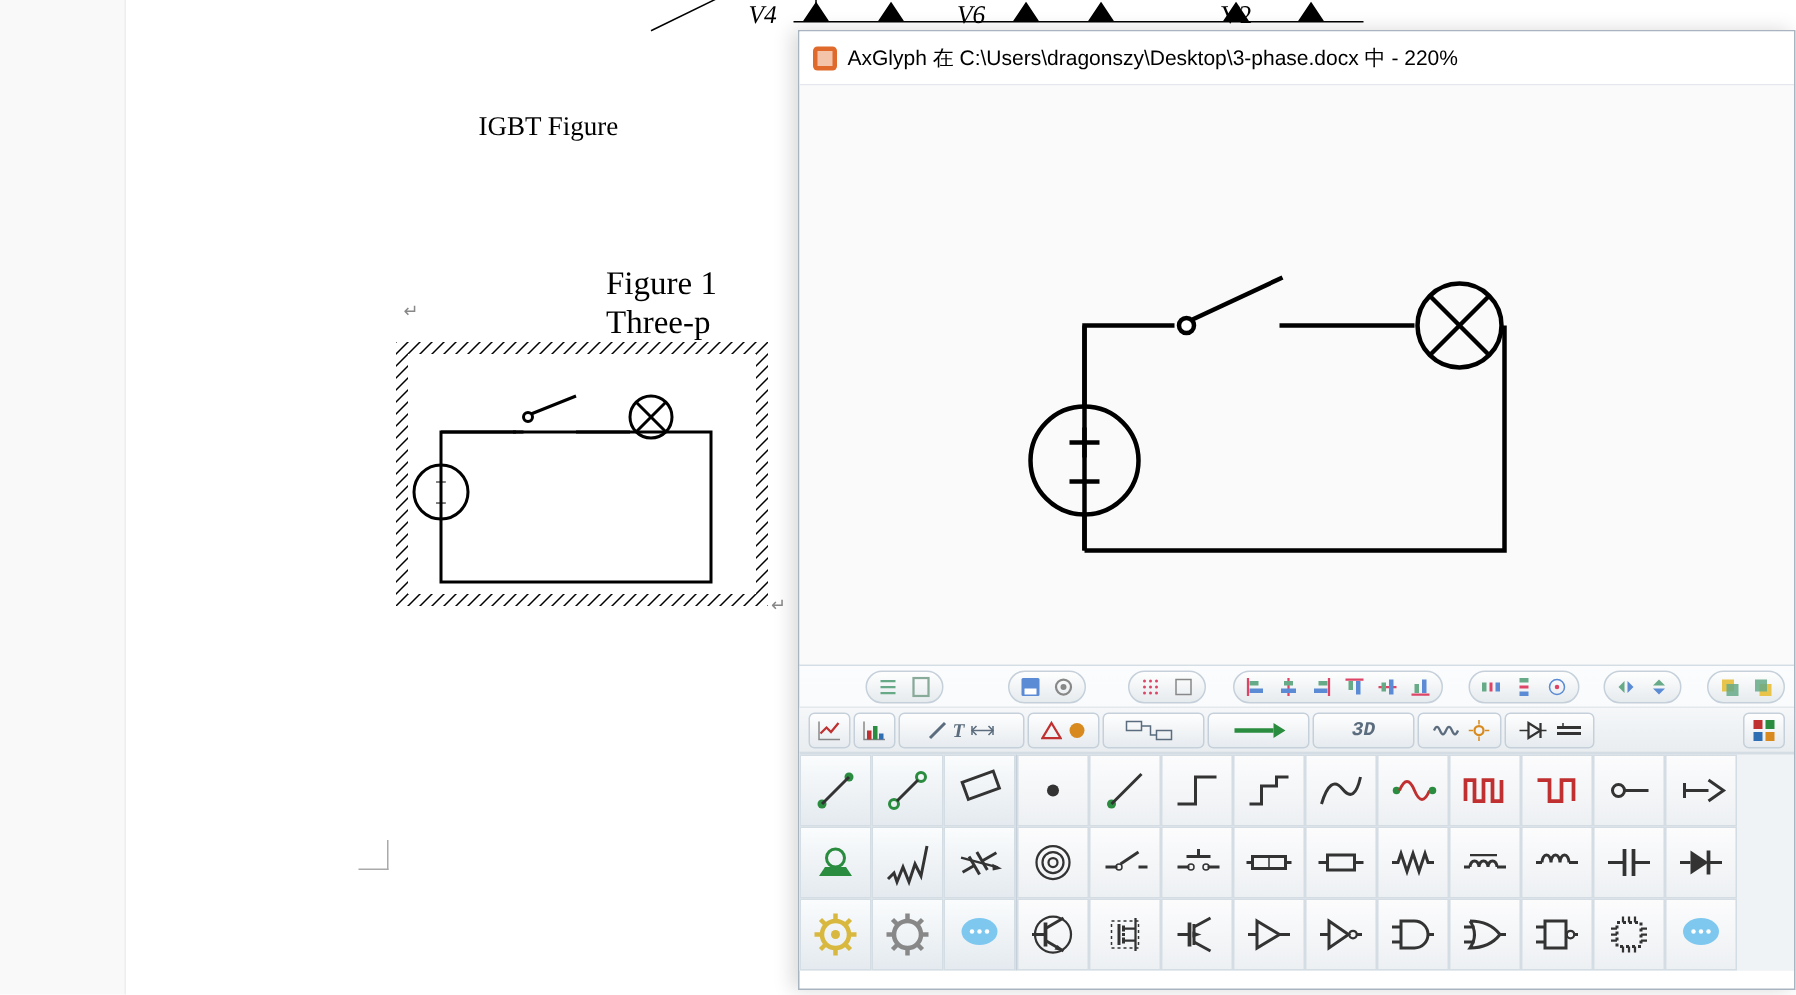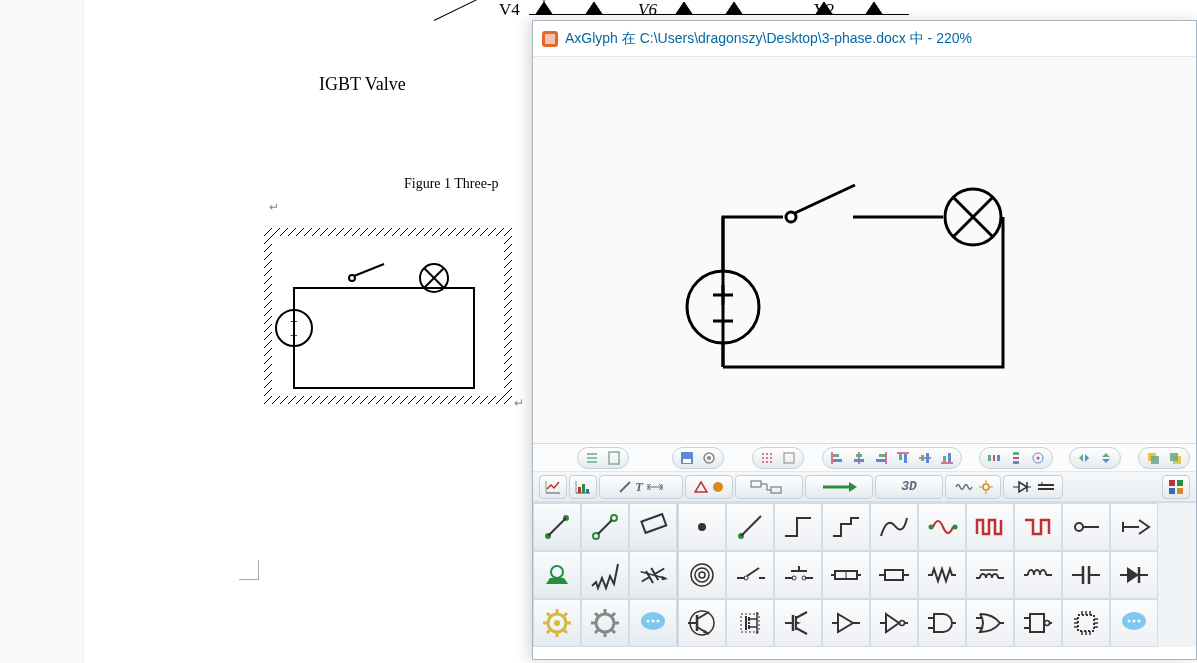--- a/index.html
+++ b/index.html
@@ -2,42 +2,42 @@
 <html><head>
 <meta charset="utf-8">
 <style>
 * { margin: 0; padding: 0; box-sizing: border-box; }
 body { font-family: "Segoe UI", Tahoma, sans-serif; width: 1197px; height: 663px; overflow: hidden; background: #fff; position: relative; }
 
 .doc-bg { position: absolute; left: 0; top: 0; width: 532px; height: 663px; background: #fff; }
 .doc-margin { position: absolute; left: 0; top: 0; width: 84px; height: 663px; background: #f9f9f9; border-right: 1px solid #eee; }
 .doc-content { position: absolute; left: 84px; top: 0; right: 0; bottom: 0; font-family: "Times New Roman", serif; color: #000; }
 
-.lbl-v4 { position: absolute; left: 415px; top: 0; font-size: 17px; }
+.lbl-v4 { position: absolute; left: 415px; top: 0; font-style: italic; font-size: 17px; }
 .lbl-v6 { position: absolute; left: 554px; top: 0; font-style: italic; font-size: 17px; font-family: Liberation Serif, serif; }
 .lbl-v2 { position: absolute; left: 730px; top: 0; font-size: 17px; }
 .topline { position: absolute; left: 445px; top: 14px; width: 380px; height: 1px; background: #000; }
 
 .igbt-line { position: absolute; left: 350px; top: 20px; width: 130px; height: 1px; background: #000; transform: rotate(-26deg); transform-origin: left center; }
 .igbt-lbl { position: absolute; left: 235px; top: 74px; font-size: 18px; }
 
-.fig-caption { position: absolute; left: 320px; top: 176px; font-size: 14px; }
+.fig-caption { position: absolute; left: 320px; top: 176px; font-size: 22px; }
 
 .ret-mark { position: absolute; left: 185px; top: 200px; color: #888; font-size: 12px; }
 .ret-mark2 { position: absolute; left: 430px; top: 396px; color: #888; font-size: 12px; }
 
 .hatched { position: absolute; left: 180px; top: 228px; width: 248px; height: 176px; }
 .hatch-pattern { width: 100%; height: 100%; }
 
 .corner-mark { position: absolute; left: 155px; top: 560px; width: 20px; height: 20px; border-right: 1px solid #aaa; border-bottom: 1px solid #aaa; }
 
 .app-win { position: absolute; left: 532px; top: 20px; width: 665px; height: 640px; background: #fff; border: 1px solid #a8b4c0; box-shadow: -4px 0 12px rgba(0,0,0,.15); }
 .title-bar { height: 36px; display: flex; align-items: center; padding: 0 8px; background: #fff; border-bottom: 1px solid #e4e8ec; }
 .app-icon { width: 18px; height: 18px; margin-right: 6px; }
-.title-text { font-size: 14px; color: #0369a1; white-space: nowrap; }
+.title-text { font-size: 14px; color: #000000; white-space: nowrap; }
 
 .canvas { position: absolute; left: 0; top: 36px; right: 0; height: 386px; background: #fafafa; }
 .circuit-svg { position: absolute; left: 150px; top: 100px; }
 
 .toolbar-rows { position: absolute; left: 0; top: 422px; right: 0; background: linear-gradient(#fbfcfd,#eef2f5); border-top: 1px solid #d5dde4; }
 
 .row { display: flex; align-items: center; height: 28px; padding: 0 6px; gap: 4px; border-bottom: 1px solid #e4e8ec; }
 .row:last-child { border-bottom: none; }
 
 .tb-grp { display: flex; align-items: center; background: linear-gradient(#fefefe,#e6ebef); border: 1px solid #c5d0da; border-radius: 12px; padding: 1px 4px; gap: 2px; height: 22px; }
@@ -73,21 +73,21 @@
         <path d="M10 2 L18 14 L2 14 Z"></path>
           <line x1="10" y1="0" x2="10" y2="2"></line>
         <path d="M60 2 L68 14 L52 14 Z"></path>
         <path d="M150 2 L158 14 L142 14 Z"></path>
         <path d="M200 2 L208 14 L192 14 Z"></path>
         <path d="M290 2 L298 14 L282 14 Z"></path>
         <path d="M340 2 L348 14 L332 14 Z"></path>
       </g>
     </svg>
     <div class="igbt-line"></div>
-    <span class="igbt-lbl">IGBT Valve</span>
+    <span class="igbt-lbl">IGBT Figure</span>
     <span class="fig-caption">Figure 1 Three-p</span>
     <span class="ret-mark">↵</span>
     <span class="ret-mark2">↵</span>
 
     <div class="hatched">
       <svg class="hatch-pattern" viewBox="0 0 248 176">
         <defs>
           <pattern id="hp" width="8" height="8" patternUnits="userSpaceOnUse">
             <path d="M-2,2 l4,-4 M0,8 l8,-8 M6,10 l4,-4" stroke="#000" stroke-width="1"></path>
           </pattern>

